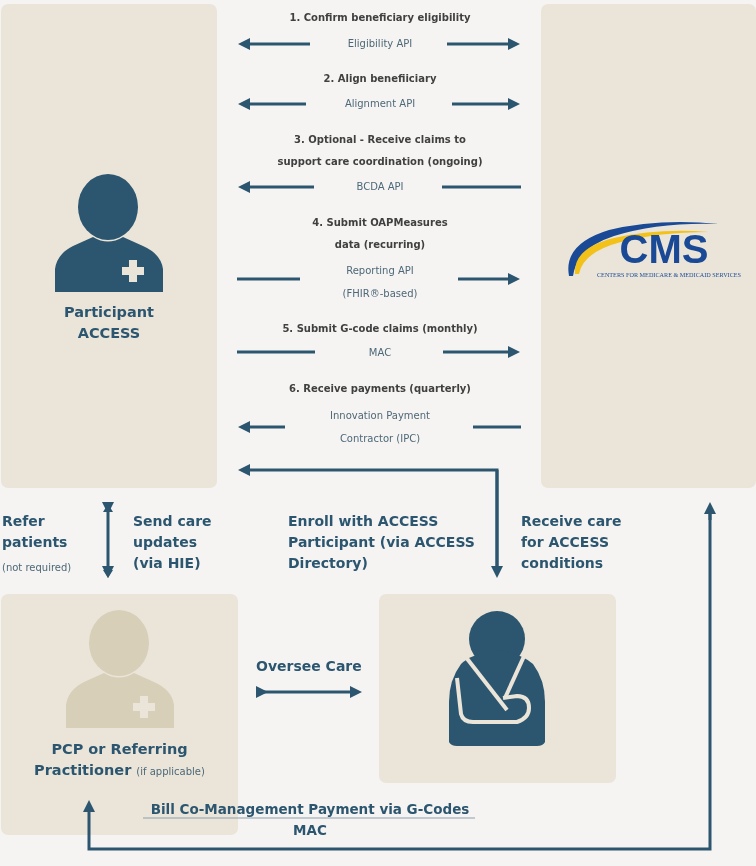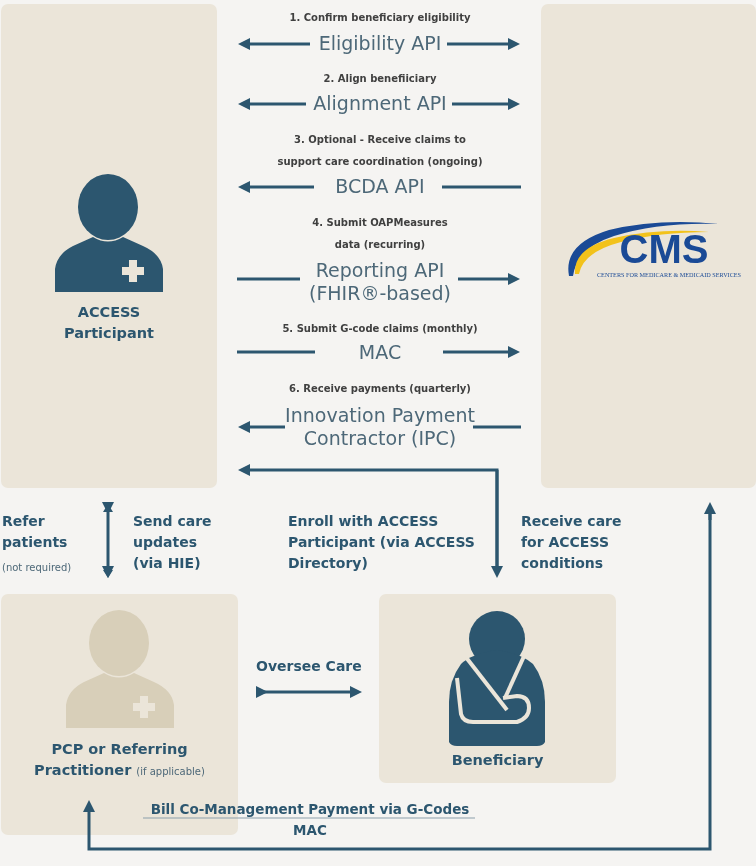--- a/index.html
+++ b/index.html
@@ -1,39 +1,39 @@
 <!DOCTYPE html>
 <html><head>
 <meta charset="utf-8">
 <style>
   html, body { margin:0; padding:0; }
   body { width:756px; height:866px; background:#f5f4f2; position:relative; overflow:hidden;
          font-family:"DejaVu Sans", sans-serif; color:#2c566f; }
   .box { position:absolute; background:#ebe5d9; border-radius:7px; }
   .t { position:absolute; text-align:center; white-space:nowrap; }
   .step { font-weight:bold; font-size:10px; line-height:21px; color:#404040; }
-  .api { font-size:19px; line-height:23px; color:#4d6878;text-align:center; }
+  .api { font-size:10px; line-height:23px; color:#4d6878;text-align:center; }
   .lbl { position:absolute; font-weight:bold; font-size:14px; line-height:21px; color:#2c566f; white-space:nowrap; }
   .small { font-weight:normal; font-size:10px; color:#4d6878; }
   svg.ov { position:absolute; left:0; top:0; }
   .box-label { position:absolute; left:0; right:0; text-align:center; font-weight:bold; font-size:14.5px; line-height:21px; color:#2c566f; }
 </style>
 </head>
 <body>
 
 <div class="box" style="left:1px;top:4px;width:216px;height:484px;">
   <svg style="position:absolute;left:52px;top:170px;" width="112" height="120" viewBox="0 0 112 120">
     <ellipse cx="55" cy="33" rx="30" ry="33" fill="#2c566f"></ellipse>
     <path d="M2 118 L2 95 Q4 80 20 72 L40 63 Q55 72 70 63 L90 72 Q108 80 110 95 L110 118 Z" fill="#2c566f"></path>
     <rect x="76" y="86" width="8" height="22" fill="#ebe5d9"></rect>
     <rect x="69" y="93" width="22" height="8" fill="#ebe5d9"></rect>
   </svg>
   <div class="box-label" style="top:298px;">
+    <div>Participant</div>
     <div>ACCESS</div>
-    <div>Participant</div>
   </div>
 </div>
 
 <div class="box" style="left:541px;top:4px;width:215px;height:484px;">
   <svg style="position:absolute;left:18px;top:212px;" width="185" height="70" viewBox="0 0 185 70">
     <path d="M10 60 Q4 28 50 14 Q100 2 160 8 Q100 6 55 20 Q18 32 14 60 Z" fill="#1a4a96"></path>
     <path d="M16 58 Q14 32 55 22 Q100 12 150 16 Q100 16 62 26 Q24 36 20 58 Z" fill="#f2c21b"></path>
     <text x="105" y="47" text-anchor="middle" font-family="Liberation Sans, sans-serif" font-weight="bold" font-size="40" fill="#1a4a96">CMS</text>
     <text x="110" y="61" text-anchor="middle" font-family="Liberation Serif, serif" font-size="6.2" fill="#1a4a96">CENTERS FOR MEDICARE &amp; MEDICAID SERVICES</text>
   </svg>
@@ -53,21 +53,20 @@
 </div>
 
 <div class="box" style="left:379px;top:594px;width:237px;height:189px;">
   <svg style="position:absolute;left:68px;top:16px;" width="100" height="140" viewBox="0 0 100 140">
     <circle cx="50" cy="29" r="28" fill="#2c566f"></circle>
     <path d="M14 54 Q24 44 50 40 Q76 44 86 54 Q98 70 98 92 L98 132 Q96 136 90 136 L10 136 Q4 136 2 132 L2 92 Q2 70 14 54 Z" fill="#2c566f"></path>
     <path d="M18 46 L60 100" stroke="#ebe5d9" stroke-width="4" fill="none"></path>
     <path d="M78 44 L58 88" stroke="#ebe5d9" stroke-width="4" fill="none"></path>
     <path d="M10 68 L14 104 Q16 112 26 112 L70 112 Q82 108 82 98 Q82 86 70 86 L56 88" stroke="#ebe5d9" stroke-width="4" fill="none"></path>
   </svg>
-  <div class="box-label" style="top:156px;">Beneficiary</div>
 </div>
 
 <svg class="ov" width="756" height="866" viewBox="0 0 756 866">
   <defs>
     <marker id="ah" markerWidth="4" markerHeight="4" refX="2" refY="2" orient="auto" markerUnits="strokeWidth">
       <path d="M0 0 L4 2 L0 4 Z" fill="#2c566f"></path>
     </marker>
   </defs>
   <g stroke="#2c566f" stroke-width="3" fill="none">
 

